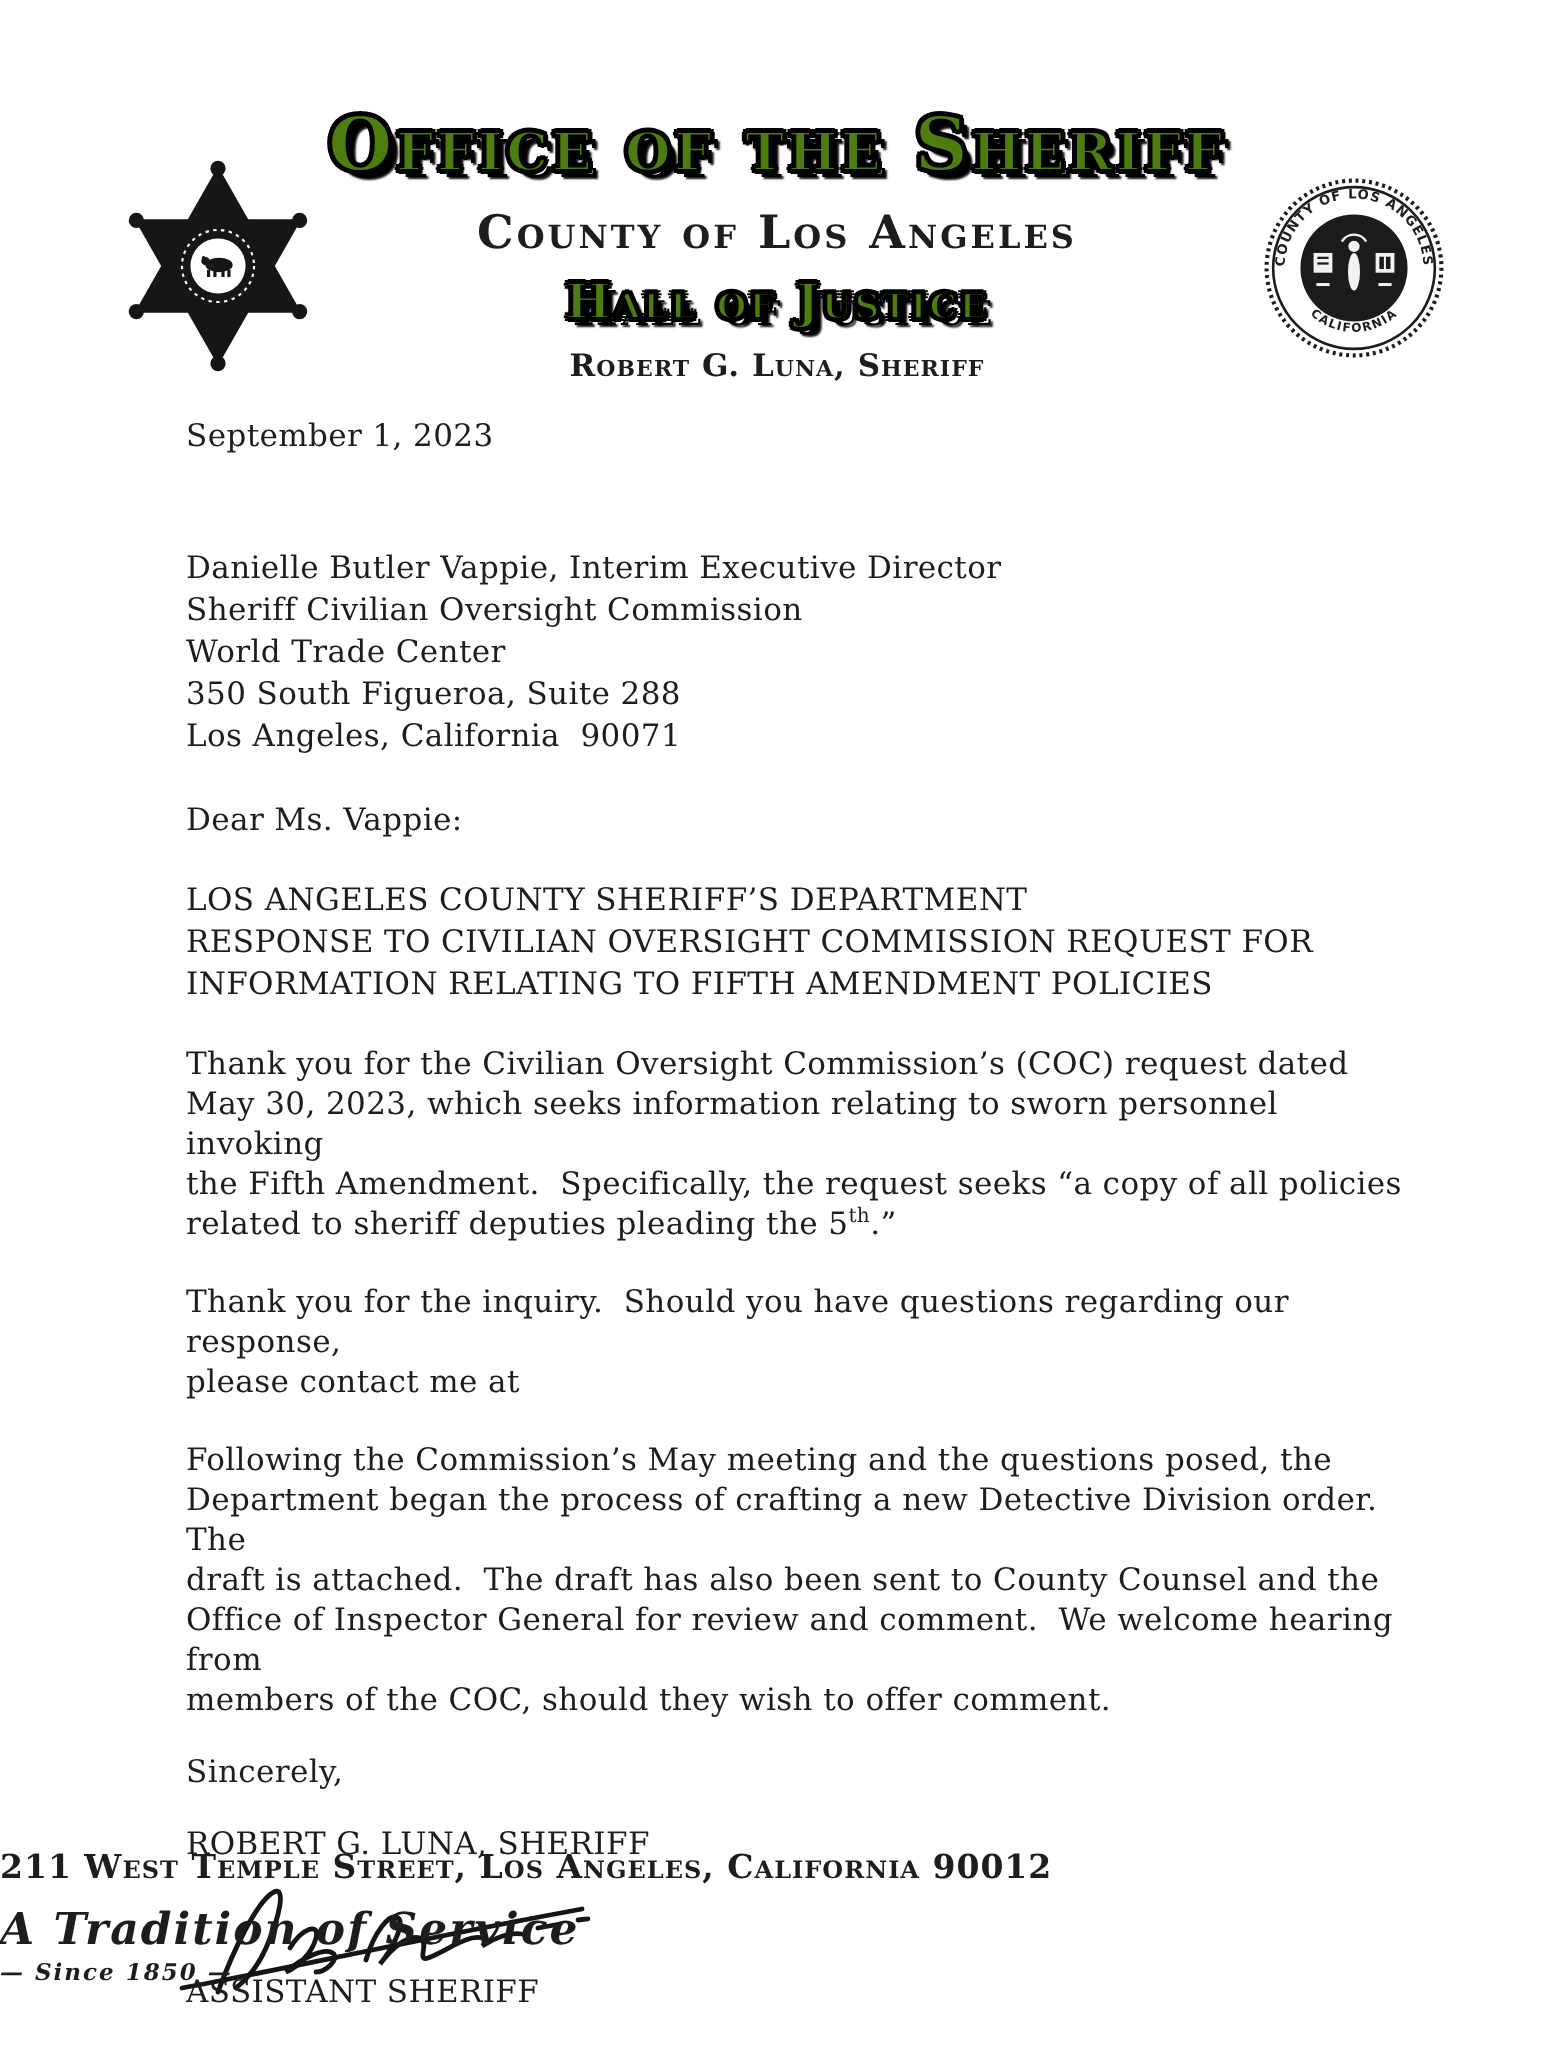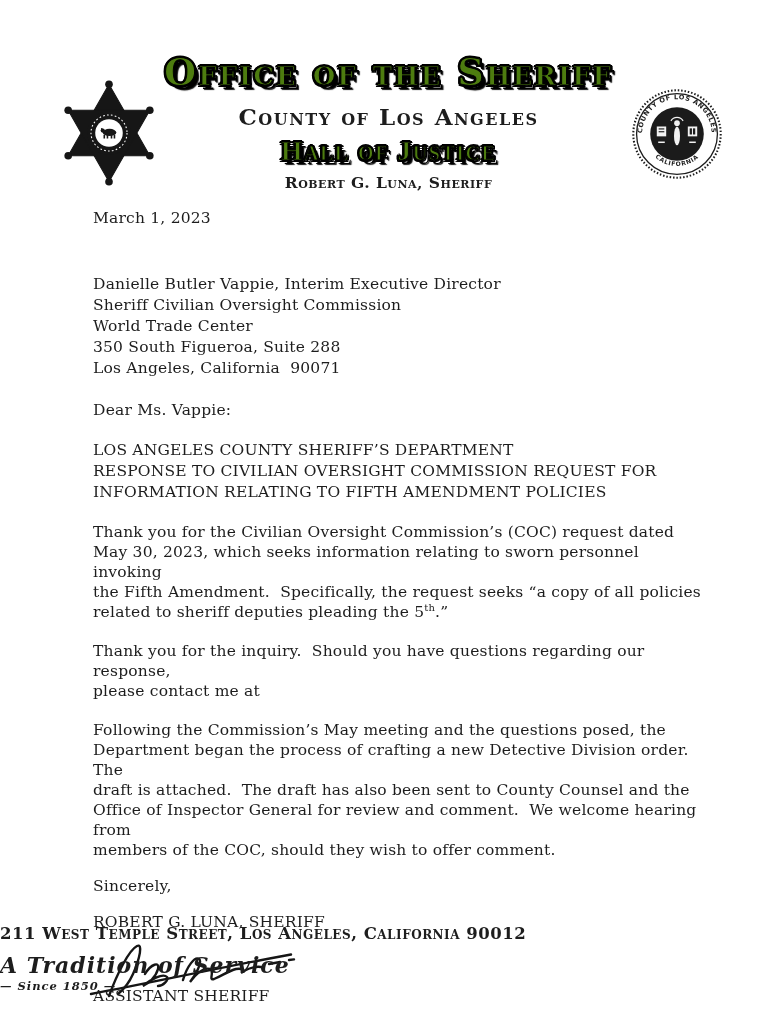--- a/index.html
+++ b/index.html
@@ -24,21 +24,21 @@
     letter-spacing: 2px;
     -webkit-text-stroke: 1px #000;
     text-shadow:
       -1.5px -1.5px 0 #000, 1.5px -1.5px 0 #000,
       -1.5px 1.5px 0 #000, 1.5px 1.5px 0 #000,
       -2px 0 0 #000, 2px 0 0 #000, 0 -2px 0 #000, 0 2px 0 #000,
       3.5px 3.5px 0 #000, 4.5px 4.5px 1px #111;
   }
   .office-title { font-size: 37px; line-height: 40px; }
   .county-line { font-variant: small-caps; font-weight: bold; font-size: 23px; letter-spacing: 1.5px; margin-top: 11px; }
-  .hall-line { font-size: 28px; line-height: 27px; margin-top: 7px; letter-spacing: 1.5px; font-family: Liberation Serif, serif; }
+  .hall-line { font-size: 24px; line-height: 27px; margin-top: 7px; letter-spacing: 1.5px; }
   .sheriff-line { font-variant: small-caps; font-weight: bold; font-size: 15.5px; margin-top: 9px; letter-spacing: 0.5px; }
   .star-badge { position: absolute; left: 56px; top: 74px; }
   .county-seal { position: absolute; left: 630px; top: 86px; }
   
   .letter-body { padding: 0 70px 0 93px; }
   .txt { font-size: 15.5px; line-height: 20px; letter-spacing: 0.2px; white-space: pre-wrap; }
   .date-line { margin-top: 12px; }
   .recipient-block { margin-top: 46px; line-height: 21px; }
   .salutation { margin-top: 21px; }
   .subject-heading { margin-top: 20px; font-weight: normal; line-height: 21px; }
@@ -119,21 +119,21 @@
       </g>
     </svg>
 
     <div class="ornate office-title">Office of the Sheriff</div>
     <div class="county-line">County of Los Angeles</div>
     <div><span class="ornate hall-line">Hall of Justice</span></div>
     <div class="sheriff-line">Robert G. Luna, Sheriff</div>
   </header>
 
   <main class="letter-body">
-    <div class="txt date-line">March 1, 2023</div>
+    <div class="txt date-line">September 1, 2023</div>
 
     <div class="txt recipient-block">Danielle Butler Vappie, Interim Executive Director
 Sheriff Civilian Oversight Commission
 World Trade Center
 350 South Figueroa, Suite 288
 Los Angeles, California  90071</div>
 
     <div class="txt salutation">Dear Ms. Vappie:</div>
 
     <div class="txt subject-heading">LOS ANGELES COUNTY SHERIFF’S DEPARTMENT

